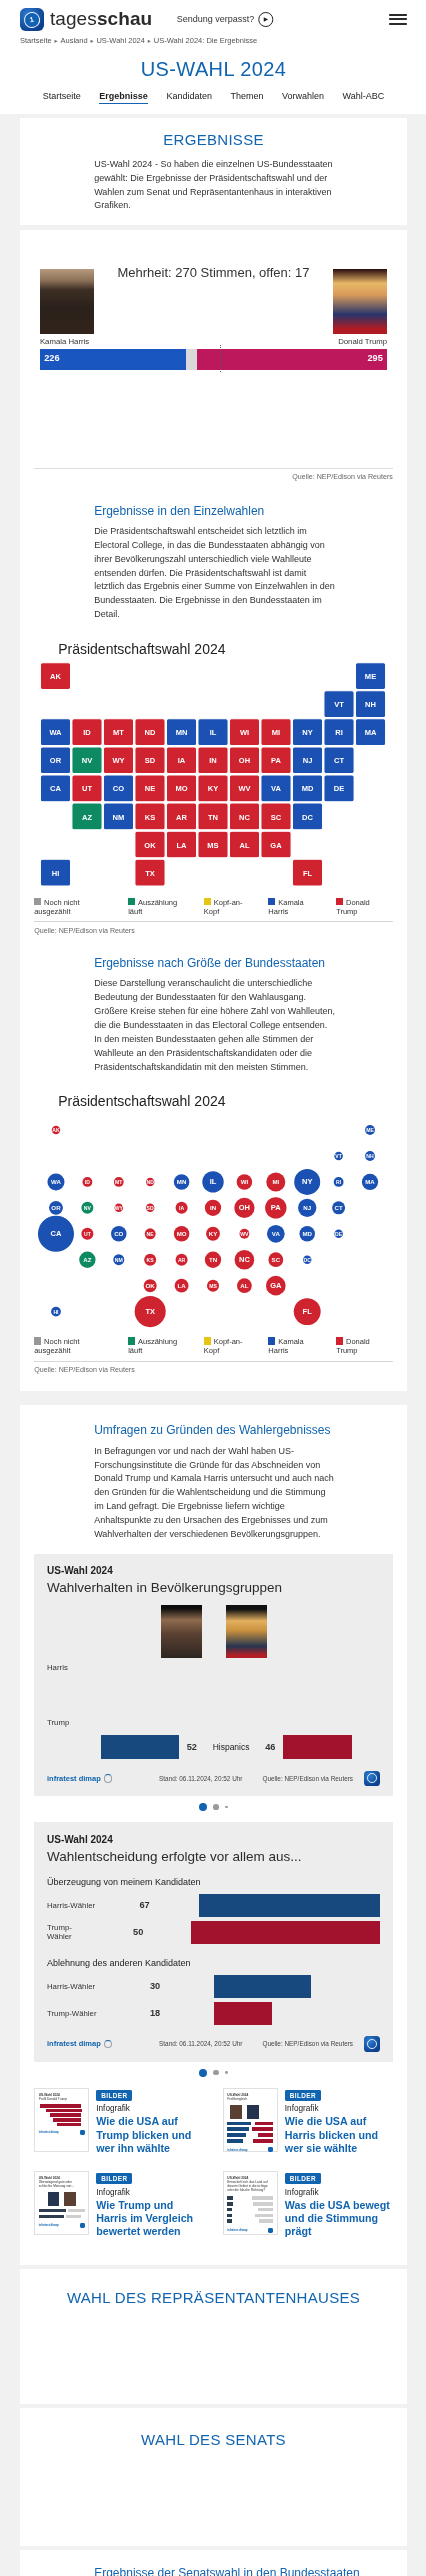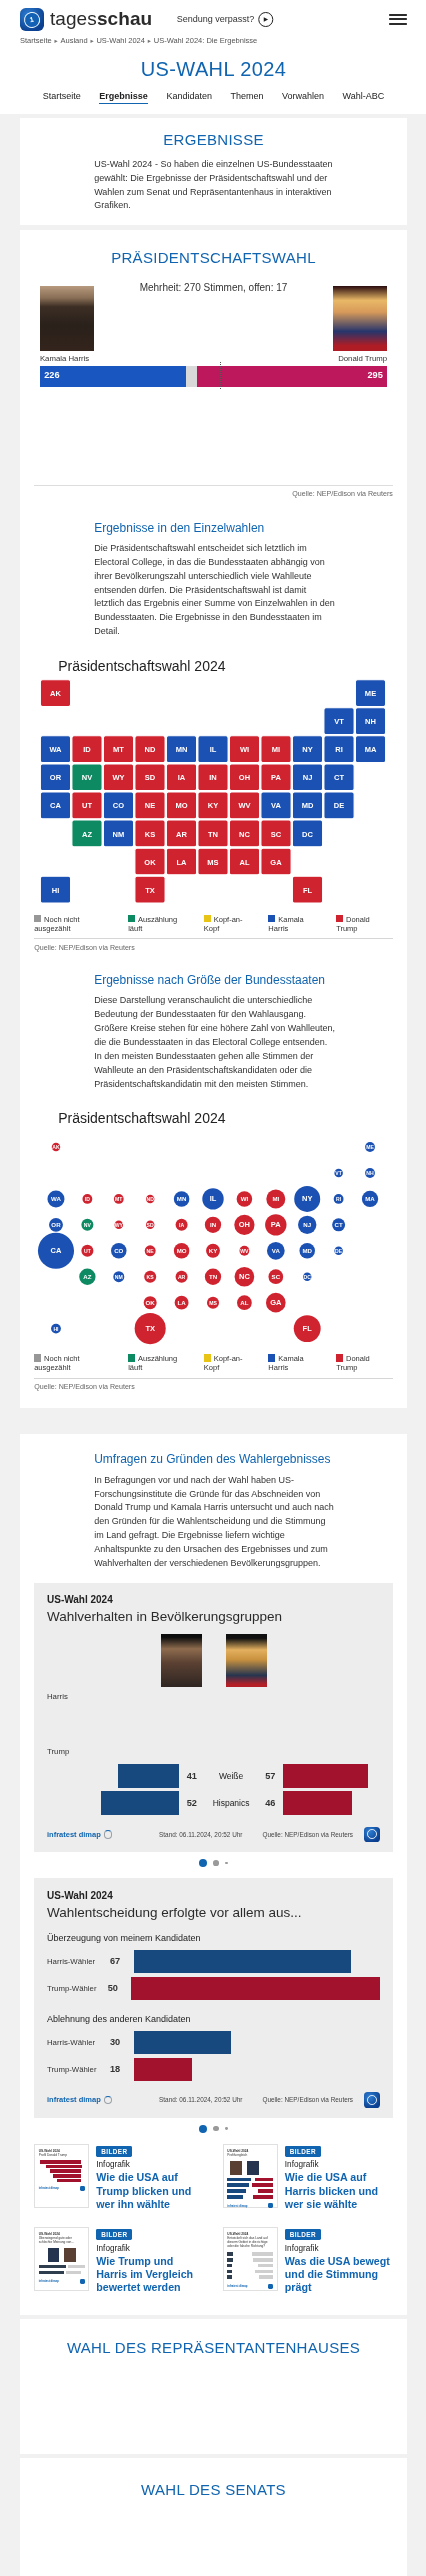--- a/index.html
+++ b/index.html
@@ -36,21 +36,21 @@
   .sub-head{color:#1064b0;font-size:12px;font-weight:500;margin:0 0 7.1px 60px;}
   .copy{font-size:9px;line-height:1.55;color:#333;margin:0 0 0 60px;max-width:242px;}
   .chart-label{font-size:14px;font-weight:normal;color:#222;margin:18.5px 0 5.7px;padding-left:24px;}
   .legend{display:flex;justify-content:center;gap:10.7px;font-size:7.5px;color:#333;margin-top:7.1px;}
   .legend i{display:inline-block;width:7.1px;height:7.1px;margin-right:2.8px;vertical-align:-0.7px;}
   .hr{border-top:0.7px solid #d6d6d6;margin-top:5.7px;}
   .source{font-size:7.1px;color:#666;padding:4.3px 0 10px;}
   .source.right{text-align:right;}
   
   .cand-wrap{position:relative;margin-top:15.6px;height:91px;}
-  .majority{position:absolute;left:0;right:0;top:0;text-align:center;font-size:10px;color:#333;}
+  .majority{position:absolute;left:0;right:0;top:0;text-align:center;font-size:13px;color:#333;}
   .photo{width:54px;height:65px;position:absolute;top:4.3px;}
   .photo.harris{left:5.7px;background:
      linear-gradient(180deg,#b79a7e 0%,#8a6f57 18%,#3c2e24 32%,#2a211b 60%,#33241c 100%);}
   .photo.trump{right:5.7px;background:
      linear-gradient(180deg,#2a0c0e 0%,#e8b867 22%,#d89a5a 40%,#27356b 70%,#b01c24 92%);}
   .cand-name{position:absolute;top:72px;font-size:7.8px;color:#333;}
   .cand-name.l{left:5.7px;}.cand-name.r{right:5.7px;}
   .evbar{position:absolute;left:5.7px;right:5.7px;top:84px;height:21px;display:flex;}
   .evbar .b{height:100%;}
   .evbar .val{font-size:9.2px;font-weight:bold;color:#fff;line-height:18.5px;}
@@ -80,21 +80,21 @@
   .demo-ph.h{background:linear-gradient(180deg,#0c0c0c 6%,#8d6b4e 28%,#5a4032 55%,#2e2622 100%);}
   .demo-ph.t{background:linear-gradient(180deg,#101010 8%,#e3b05f 30%,#c9923f 48%,#26354f 78%,#b41f27 95%);}
   .demo-names{display:flex;justify-content:center;gap:46px;font-size:7.8px;margin:4.3px 0 7.1px;flex-direction:column;}
   .demo-row{display:grid;grid-template-columns:132px 25.6px 53px 25.6px 132px;align-items:center;height:27px;}
   .demo-row .bar-h{justify-self:end;height:24px;background:#17497f;}
   .demo-row .bar-t{justify-self:start;height:24px;background:#a2122c;}
   .demo-row .num{font-size:9.2px;font-weight:bold;text-align:center;}
   .demo-row .lab{font-size:8.5px;text-align:center;color:#222;}
   
   .grp-label{font-size:9px;color:#222;margin:12.8px 0 5.7px;}
-  .hrow{display:flex;align-items:center;height:25.6px;margin-bottom:1.4px;}
+  .hrow{display:flex;align-items:center;height:25.6px;margin-bottom:1.4px;gap:40px;}
   .hrow .rl{width:63px;font-size:7.8px;color:#333;}
   .hrow .rv{width:24px;font-size:9.2px;font-weight:bold;}
   .hrow .rb{height:23px;}
   
   .teasers{display:grid;grid-template-columns:1fr 1fr;gap:15.6px 18.5px;margin:11.4px 0 12.8px;}
   .teaser{display:flex;gap:7.1px;}
   .thumb{width:55px;height:64px;background:#fff;border:0.7px solid #e0e0e0;flex:none;
     padding:3.6px 3.6px;box-sizing:border-box;font-size:3.2px;color:#333;}
   .thumb .tk{font-weight:bold;margin-bottom:0.7px;}
   .thumb .chart-area{margin-top:2.8px;}
@@ -142,21 +142,20 @@
       </div>
   </div>
 </div>
 
 <div class="card" style="margin-top:4.3px;padding-top:12.8px;padding-bottom:11.4px;">
   <h2 class="sec-head">ERGEBNISSE</h2>
   <p class="copy" style="margin-top:10px;">US-Wahl 2024 - So haben die einzelnen US-Bundesstaaten gewählt: Die Ergebnisse der Präsidentschaftswahl und der Wahlen zum Senat und Repräsentantenhaus in interaktiven Grafiken.</p>
 </div>
 
 <div class="card" style="margin-top:5.7px;padding-top:18.5px;padding-bottom:7.1px;">
-  <h2 class="sec-head">PRÄSIDENTSCHAFTSWAHL</h2>
 
   <div class="cand-wrap">
     <div class="majority">Mehrheit: 270 Stimmen, offen: 17</div>
     <div class="photo harris"></div>
     <div class="photo trump"></div>
     <div class="cand-name l">Kamala Harris</div>
     <div class="cand-name r">Donald Trump</div>
     <div class="evbar" id="evbar">
         <div class="b" style="width: 42.0074%; background: rgb(26, 86, 192);"><span class="val l">226</span></div>
         <div class="b" style="width: 3.15985%; background: rgb(217, 217, 217);"></div>
@@ -601,43 +600,36 @@
       <span><i style="background: rgb(151, 151, 151);"></i>Noch nicht ausgezählt</span>
       <span><i style="background: rgb(14, 138, 98);"></i>Auszählung läuft</span>
       <span><i style="background: rgb(232, 196, 23);"></i>Kopf-an-Kopf</span>
       <span><i style="background: rgb(27, 81, 178);"></i>Kamala Harris</span>
       <span><i style="background: rgb(208, 35, 48);"></i>Donald Trump</span>
     </div>
   <div class="hr"></div>
   <div class="source">Quelle: NEP/Edison via Reuters</div>
 </div>
 
-<div class="card" style="margin-top:26px;padding-top:18.5px;padding-bottom:7px;">
+<div class="card" style="margin-top:14px;padding-top:18.5px;padding-bottom:13px;">
   <h3 class="sub-head">Umfragen zu Gründen des Wahlergebnisses</h3>
   <p class="copy">In Befragungen vor und nach der Wahl haben US-Forschungsinstitute die Gründe für das Abschneiden von Donald Trump und Kamala Harris untersucht und auch nach den Gründen für die Wahlentscheidung und die Stimmung im Land gefragt. Die Ergebnisse liefern wichtige Anhaltspunkte zu den Ursachen des Ergebnisses und zum Wahlverhalten der verschiedenen Bevölkerungsgruppen.</p>
 
   <div class="ig">
     <div class="kicker">US-Wahl 2024</div>
     <div class="title">Wahlverhalten in Bevölkerungsgruppen</div>
     <div class="demo-photos">
       <div class="demo-ph h"></div>
       <div class="demo-ph t"></div>
     </div>
     <div class="demo-names">
       <span>Harris</span>
       <span>Trump</span>
     </div>
     <div id="demoRows">
-        <div class="demo-row">
-          <div class="bar-h" style="width: 61px;"></div>
-          <div class="num">41</div>
-          <div class="lab">Weiße</div>
-          <div class="num">57</div>
-          <div class="bar-t" style="width: 85px;"></div>
-        </div>
         <div class="demo-row">
           <div class="bar-h" style="width: 78px;"></div>
           <div class="num">52</div>
           <div class="lab">Hispanics</div>
           <div class="num">46</div>
           <div class="bar-t" style="width: 69px;"></div>
         </div>
       </div>
     <div class="ig-foot">
       <span class="ifd">

